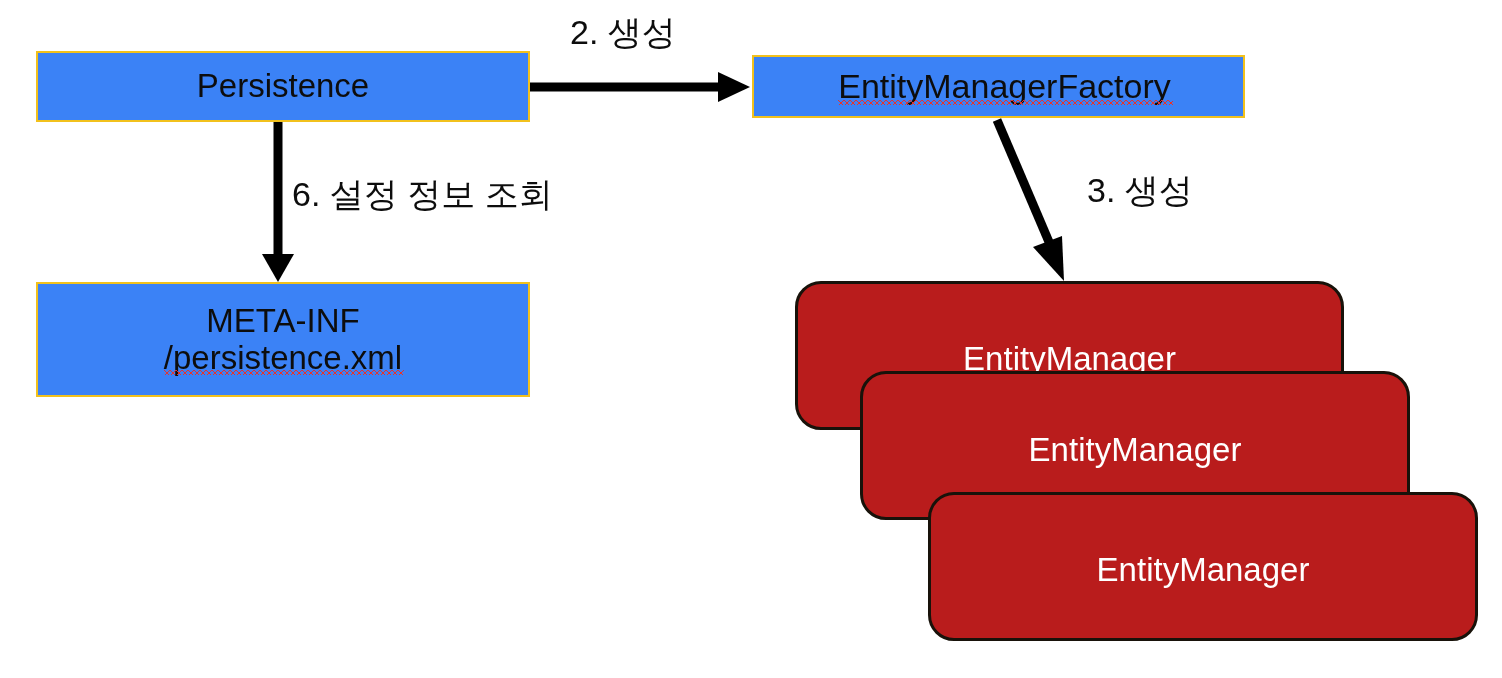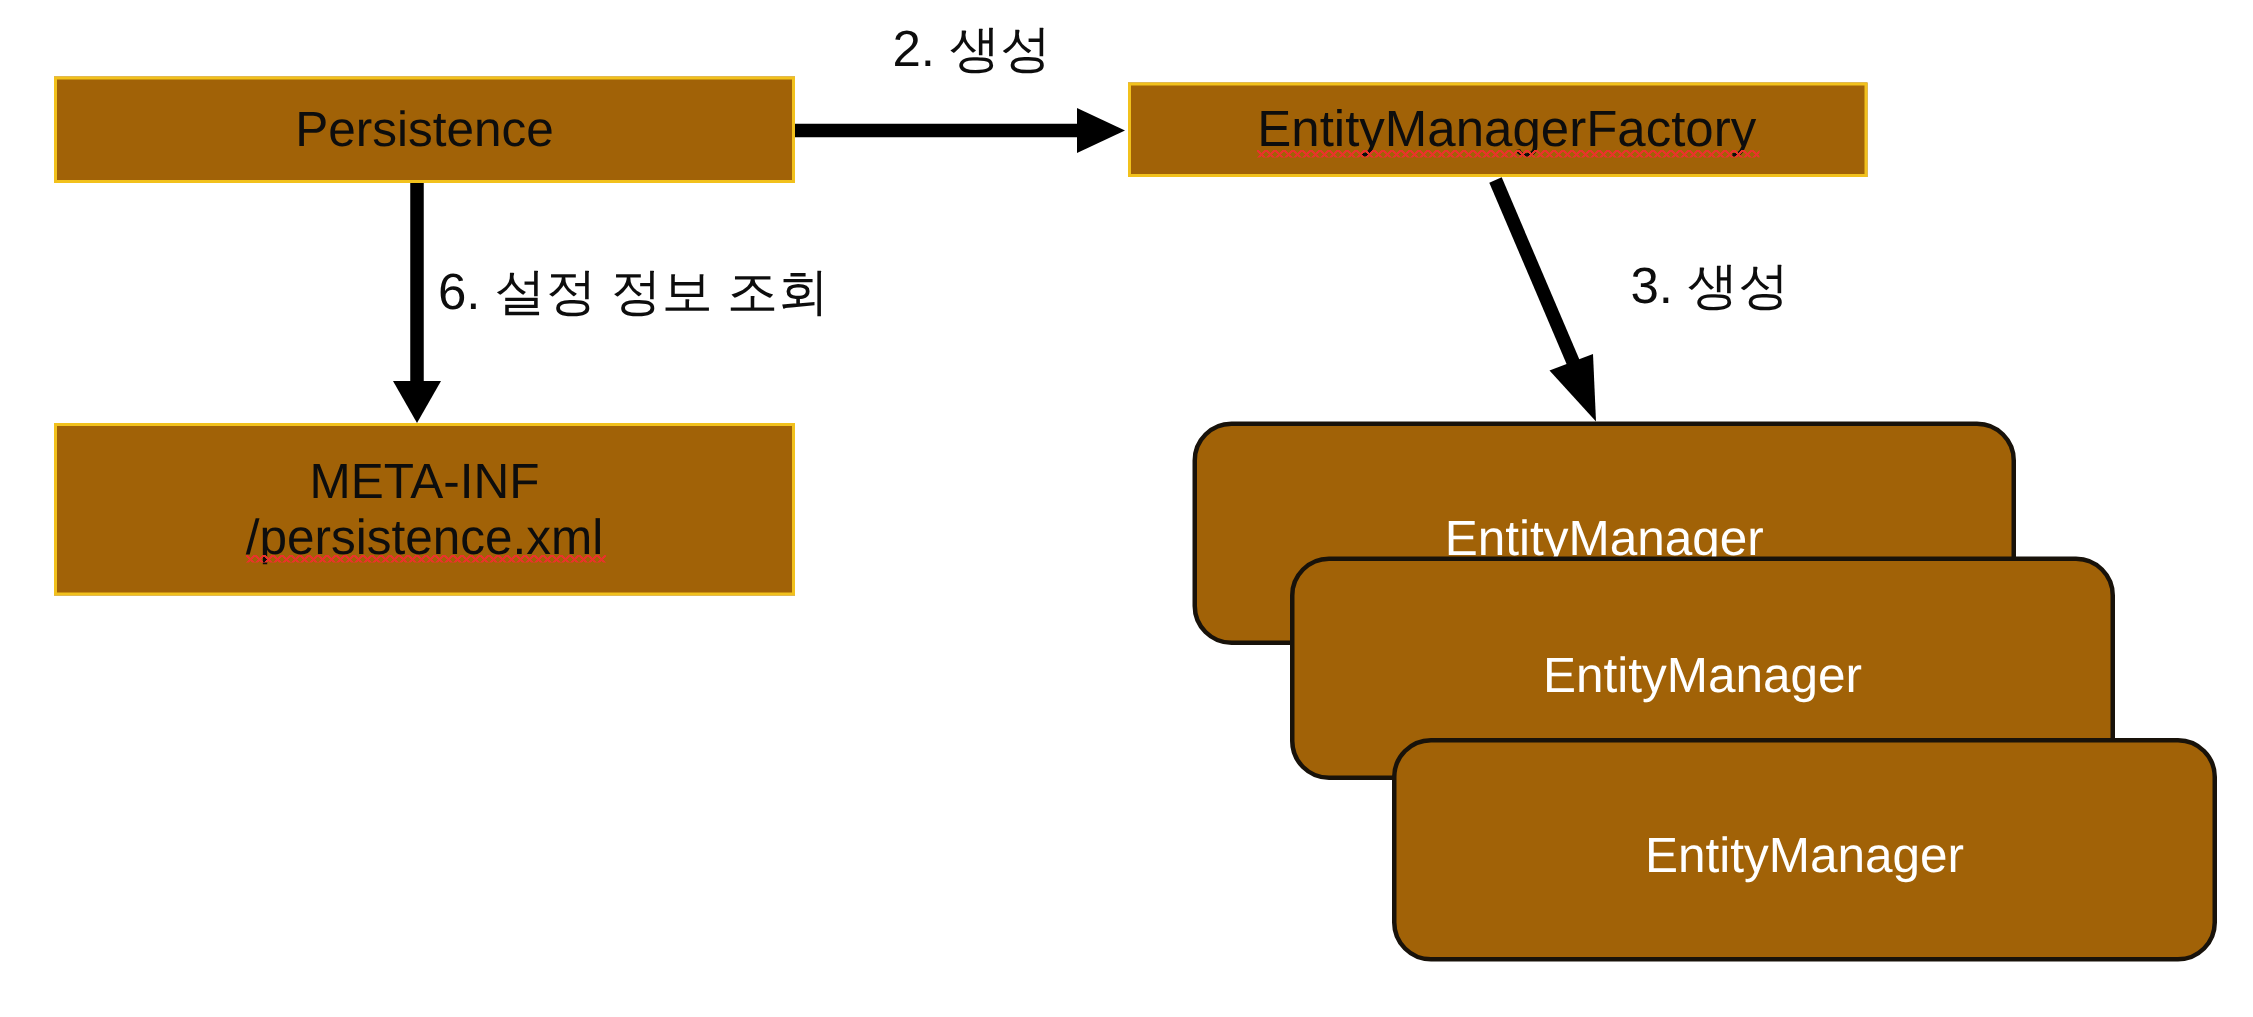--- a/index.html
+++ b/index.html
@@ -13,21 +13,21 @@
     height: 678px;
     background: #ffffff;
     overflow: hidden;
     font-family: "Liberation Sans", sans-serif;
   }
 
   
   .yellow-box {
     position: absolute;
     box-sizing: border-box;
-    background: #a16207;
+    background: #3b82f6;
     border: 2px solid #f2c11c;
     display: flex;
     align-items: center;
     justify-content: center;
     z-index: 3;
   }
   .yellow-box .box-label {
     color: #0d0d0d;
     font-size: 33px;
     line-height: 1.12;
@@ -64,21 +64,21 @@
     background-size: 6px 6px;
     background-repeat: repeat-x;
   }
 
   .meta-line2 { display: block; }
 
   
   .em-card {
     position: absolute;
     box-sizing: border-box;
-    background: #a16207;
+    background: #b91c1c;
     border: 3px solid #18120a;
     border-radius: 26px;
     overflow: hidden;
   }
   .em-card .em-label {
     position: absolute;
     left: 0;
     right: 0;
     text-align: center;
     color: #ffffff;
@@ -106,21 +106,21 @@
 
   
   .step-label {
     position: absolute;
     color: #0d0d0d;
     font-size: 34px;
     white-space: nowrap;
     z-index: 8;
   }
   #label-step-1 { left: 292px; top: 172px; }
-  #label-step-2 { left: 570px; top: 10px; margin-left: 25px; }
+  #label-step-2 { left: 570px; top: 10px; }
   #label-step-3 { left: 1087px; top: 168px; }
 </style>
 </head>
 <body>
 
 <div id="canvas">
 
   <svg id="arrows" viewBox="0 0 1502 678" xmlns="http://www.w3.org/2000/svg">
     <defs>
       <marker id="head-down" markerWidth="8" markerHeight="7" refX="4" refY="6.6" orient="auto-start-reverse" markerUnits="strokeWidth">

